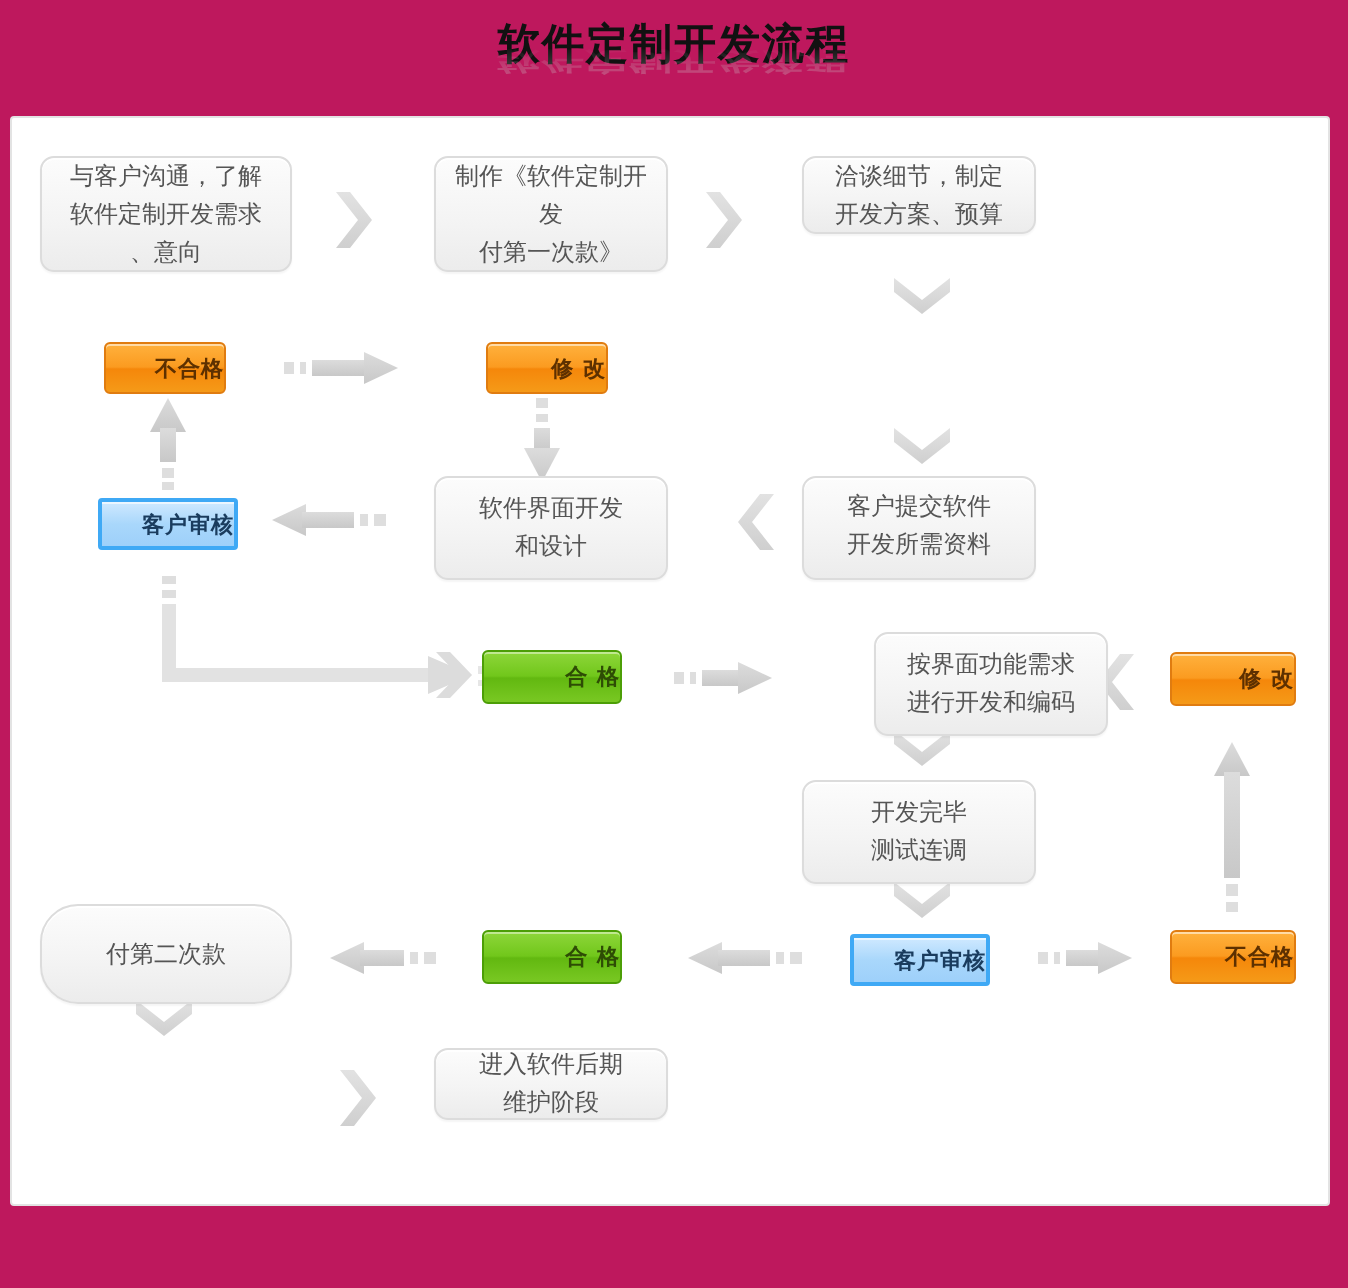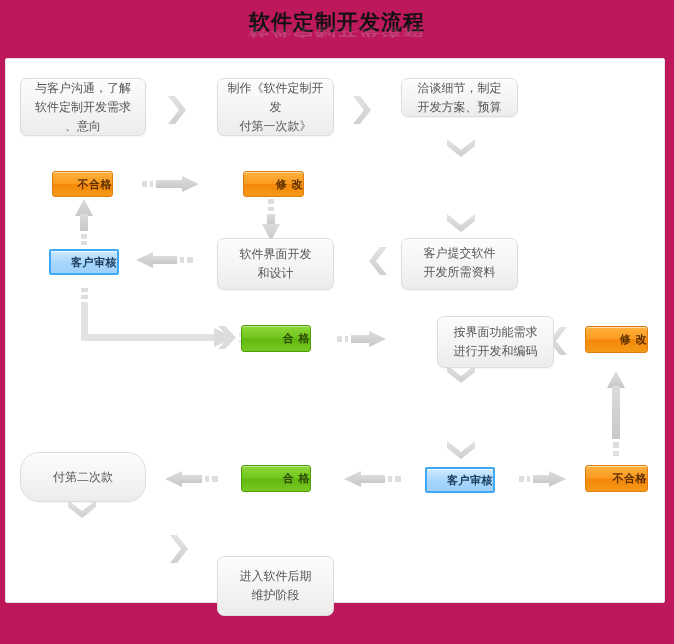--- a/index.html
+++ b/index.html
@@ -269,24 +269,28 @@
 开发所需资料</span>
   </div>
   <div class="node" style="left:217px; top:238px; width:117px; height:52px;">
     <span class="txt" style="white-space: pre-line;">软件界面开发
 和设计</span>
   </div>
   <div class="node" style="left:401px; top:316px; width:117px; height:52px;margin-left:36px;">
     <span class="txt" style="white-space: pre-line;">按界面功能需求
 进行开发和编码</span>
   </div>
+  <div class="node" style="left:401px; top:390px; width:117px; height:52px;">
+    <span class="txt" style="white-space: pre-line;">开发完毕
+测试连调</span>
+  </div>
   <div class="node" style="left:20px;  top:452px; width:126px; height:50px;border-radius:19px;">
     <span class="txt">付第二次款</span>
   </div>
-  <div class="node" style="left:217px; top:556px; width:117px; height:60px;text-align:center;">
+  <div class="node" style="left:217px; top:524px; width:117px; height:36px;text-align:center;">
     <span class="txt" style="white-space: pre-line;">进入软件后期
 维护阶段</span>
   </div>
 
   <div class="pill orange" style="left:52px;  top:171px; width:61px; height:26px;">
     <span>不合格</span>
   </div>
   <div class="pill orange" style="left:243px; top:171px; width:61px; height:26px;">
     <span>修 改</span>
   </div>

